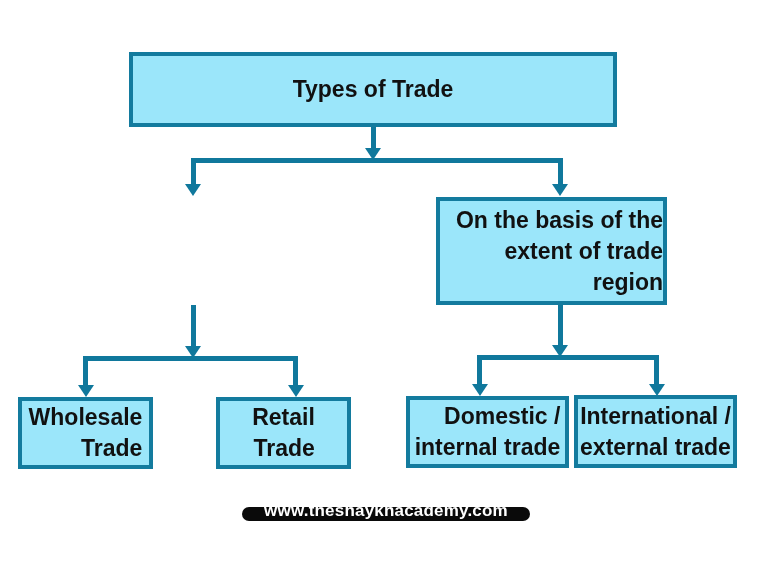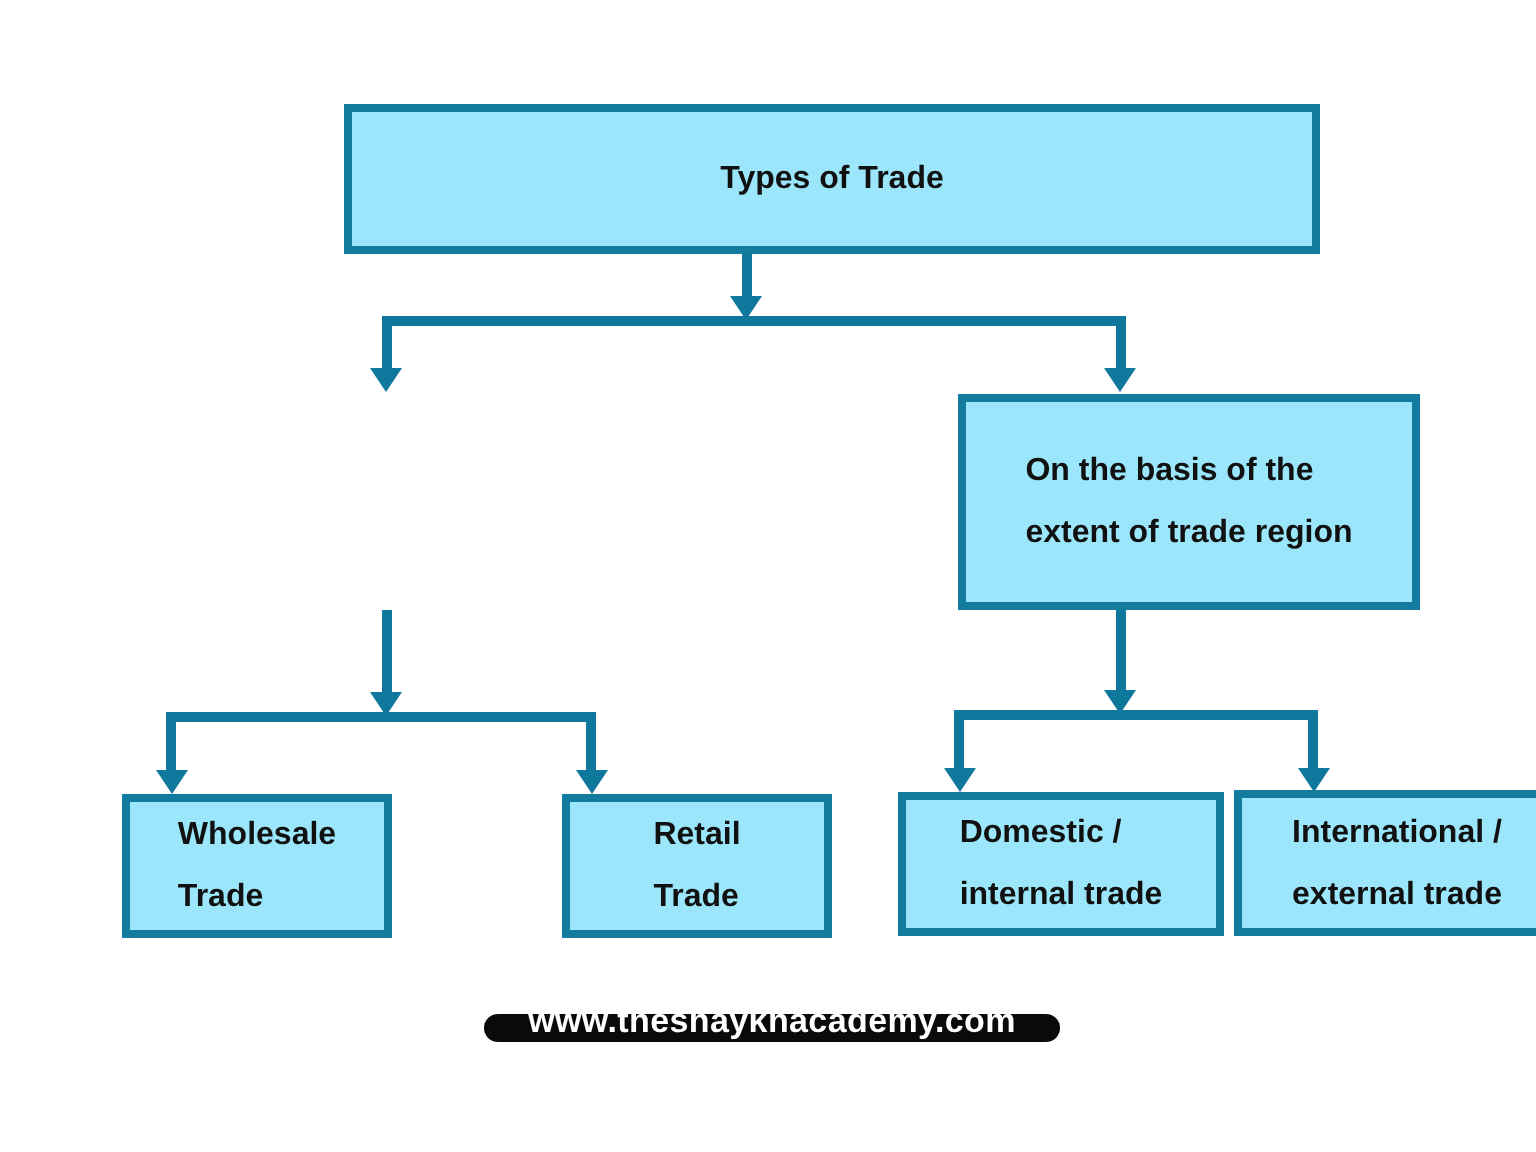--- a/index.html
+++ b/index.html
@@ -23,33 +23,32 @@
     background: var(--page-bg);
     overflow: hidden;
   }
   .node {
     position: absolute;
     background: var(--box-fill);
     border: 4px solid var(--box-border);
     display: flex;
     align-items: center;
     justify-content: center;
-    text-align: left;
+    text-align: right;
     font-weight: bold;
     color: var(--text-color);
     white-space: pre-line;
-    font-size: 16px;
+    font-size: 23px;
     line-height: 31px;
-    margin-left: 43px;
   }
   .node-root    { left: 129px; top: 52px;  width: 488px; height: 75px; }
   .node-b-left  { left: 83px;  top: 196px; width: 220px; height: 109px; }
   .node-b-right { left: 436px; top: 197px; width: 231px; height: 108px; }
   .node-leaf1   { left: 18px;  top: 397px; width: 135px; height: 72px; }
-  .node-leaf2   { left: 238px; top: 397px; width: 135px; height: 72px; }
+  .node-leaf2   { left: 216px; top: 397px; width: 135px; height: 72px; }
   .node-leaf3   { left: 406px; top: 396px; width: 163px; height: 72px; }
   .node-leaf4   { left: 574px; top: 395px; width: 163px; height: 73px; }
 
   .line {
     position: absolute;
     background: var(--connector);
   }
   .arrow {
     position: absolute;
     width: 0;

